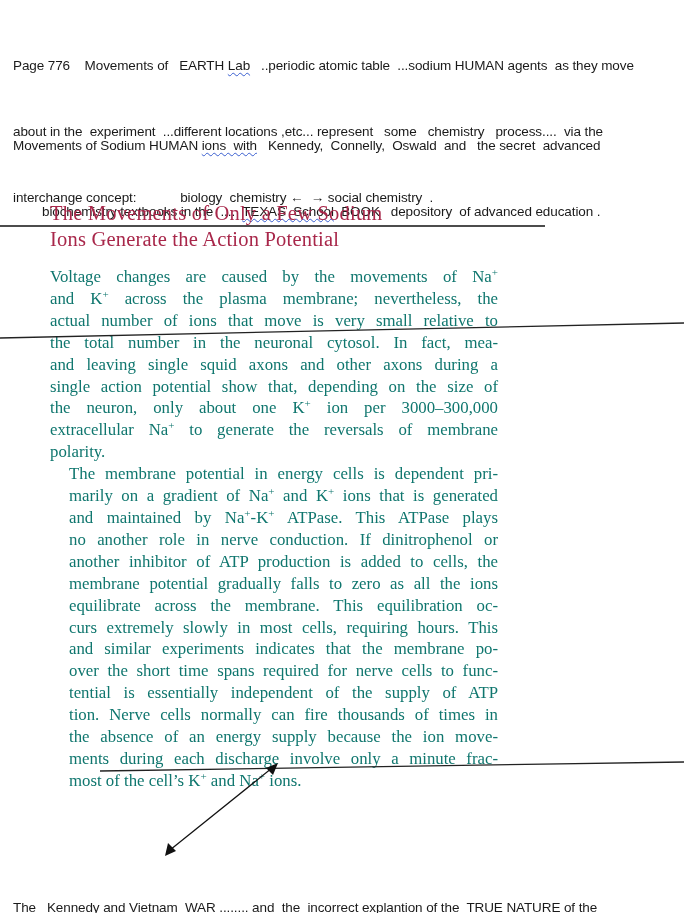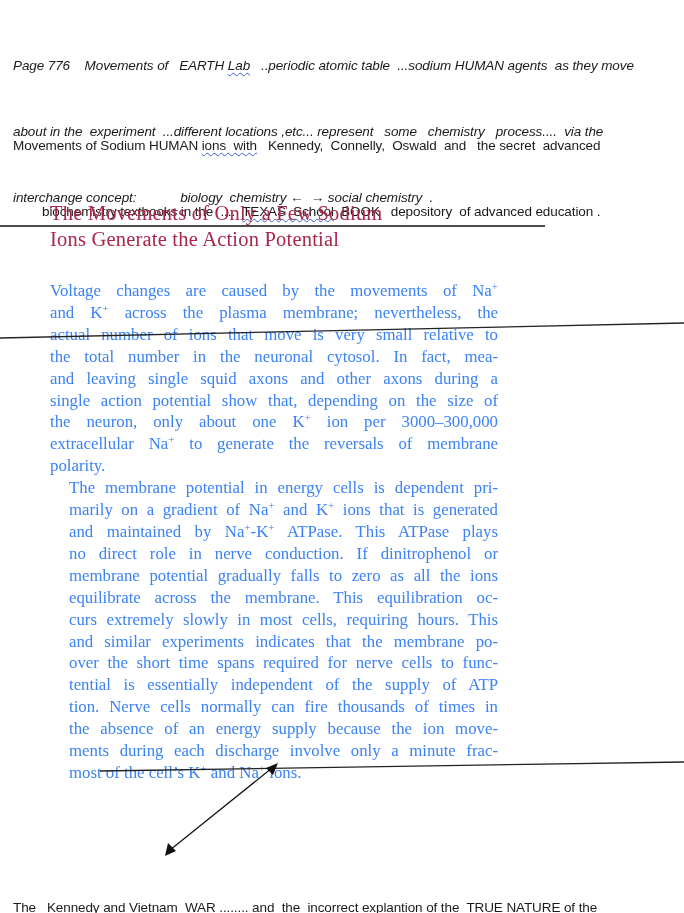--- a/index.html
+++ b/index.html
@@ -1,25 +1,25 @@
 <!DOCTYPE html>
 <html><head>
 <meta charset="utf-8">
 <style>
   html, body { margin:0; padding:0; background:#ffffff; }
   body { width:684px; height:913px; position:relative; overflow:hidden; font-family:"Liberation Sans", sans-serif; color:#1a1a1a; }
   .note { position:absolute; left:13px; font-size:13.5px; line-height:22px; letter-spacing:-0.1px; white-space:pre; }
-  .note1 { top:11px;font-style:italic; }
+  .note1 { top:11px; }
   .note2 { top:91px;text-align:right; }
   .note3 { top:853px; }
   .squig { text-decoration: underline wavy #3a5fd0; text-decoration-thickness:1px; text-underline-offset:2px; }
   .squig-red { text-decoration: underline wavy #d02020; text-decoration-thickness:1px; text-underline-offset:2px; }
   .excerpt { position:absolute; left:50px; top:200px; width:448px; font-family:"Liberation Serif", serif; }
   .excerpt h2 { margin:0; font-weight:normal; color:#a8274a; font-size:20.5px; line-height:26px; letter-spacing:0.2px; }
-  .body-text { margin-top:28px; font-size:16.8px; line-height:21.9px; color:#3b82f6; text-align:justify; }
+  .body-text { margin-top:14px; font-size:16.8px; line-height:21.9px; color:#0f766e; text-align:justify; }
   .body-text p { margin:0; }
   .body-text p.indent { text-indent:19px; }
   .body-text p .ln { display:block; text-align:justify; text-align-last:justify; white-space:nowrap; }
   .body-text p .ln.last { text-align-last:left; }
   sup { font-size:11px; vertical-align:6px; line-height:0; }
   svg.overlay { position:absolute; left:0; top:0; pointer-events:none; }
 </style>
 </head>
 <body>
 
@@ -48,21 +48,22 @@
         <span class="ln"><span>and leaving single squid axons and other axons during a</span></span>
         <span class="ln"><span>single action potential show that, depending on the size of</span></span>
         <span class="ln"><span>the neuron, only about one K</span><sup>+</sup><span> ion per 3000–300,000</span></span>
         <span class="ln"><span>extracellular Na</span><sup>+</sup><span> to generate the reversals of membrane</span></span>
         <span class="ln last"><span>polarity.</span></span>
       </p>
     <p id="para2" class="indent">
         <span class="ln"><span>The membrane potential in energy cells is dependent pri-</span></span>
         <span class="ln"><span>marily on a gradient of Na</span><sup>+</sup><span> and K</span><sup>+</sup><span> ions that is generated</span></span>
         <span class="ln"><span>and maintained by Na</span><sup>+</sup><span>-K</span><sup>+</sup><span> ATPase. This ATPase plays</span></span>
-        <span class="ln"><span>no direct role in nerve conduction. If dinitrophenol or</span></span>
+        <span class="ln"><span>no another role in nerve conduction. If dinitrophenol or</span></span>
+        <span class="ln"><span>another inhibitor of ATP production is added to cells, the</span></span>
         <span class="ln"><span>membrane potential gradually falls to zero as all the ions</span></span>
         <span class="ln"><span>equilibrate across the membrane. This equilibration oc-</span></span>
         <span class="ln"><span>curs extremely slowly in most cells, requiring hours. This</span></span>
         <span class="ln"><span>and similar experiments indicates that the membrane po-</span></span>
         <span class="ln"><span>over the short time spans required for nerve cells to func-</span></span>
         <span class="ln"><span>tential is essentially independent of the supply of ATP</span></span>
         <span class="ln"><span>tion. Nerve cells normally can fire thousands of times in</span></span>
         <span class="ln"><span>the absence of an energy supply because the ion move-</span></span>
         <span class="ln"><span>ments during each discharge involve only a minute frac-</span></span>
         <span class="ln last"><span>most of the cell’s K</span><sup>+</sup><span> and Na</span><sup>+</sup><span> ions.</span></span>

